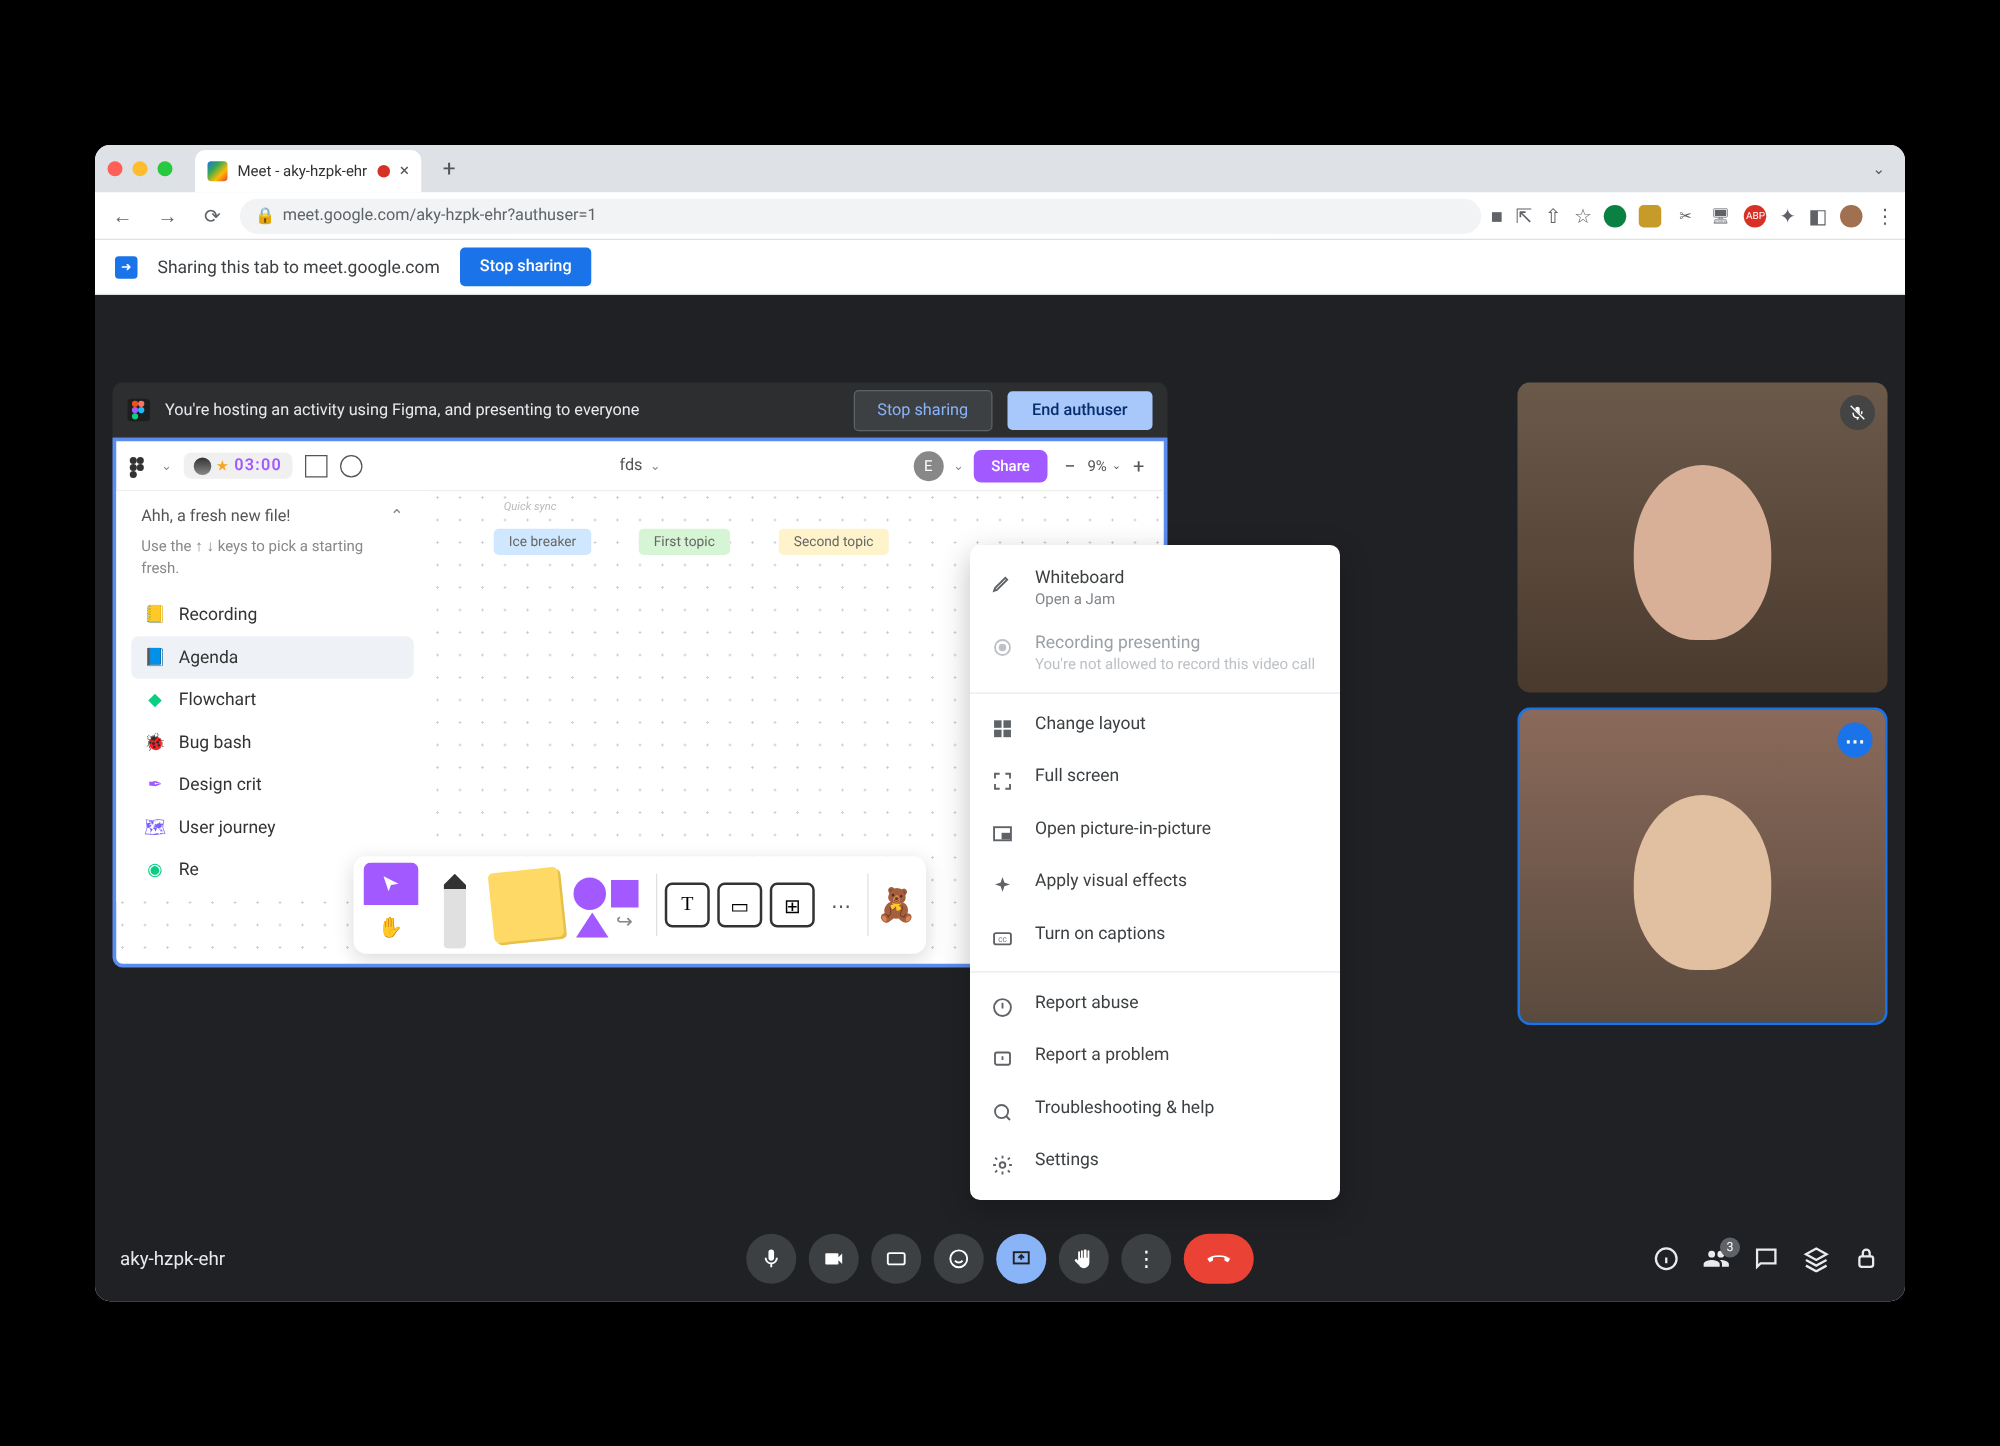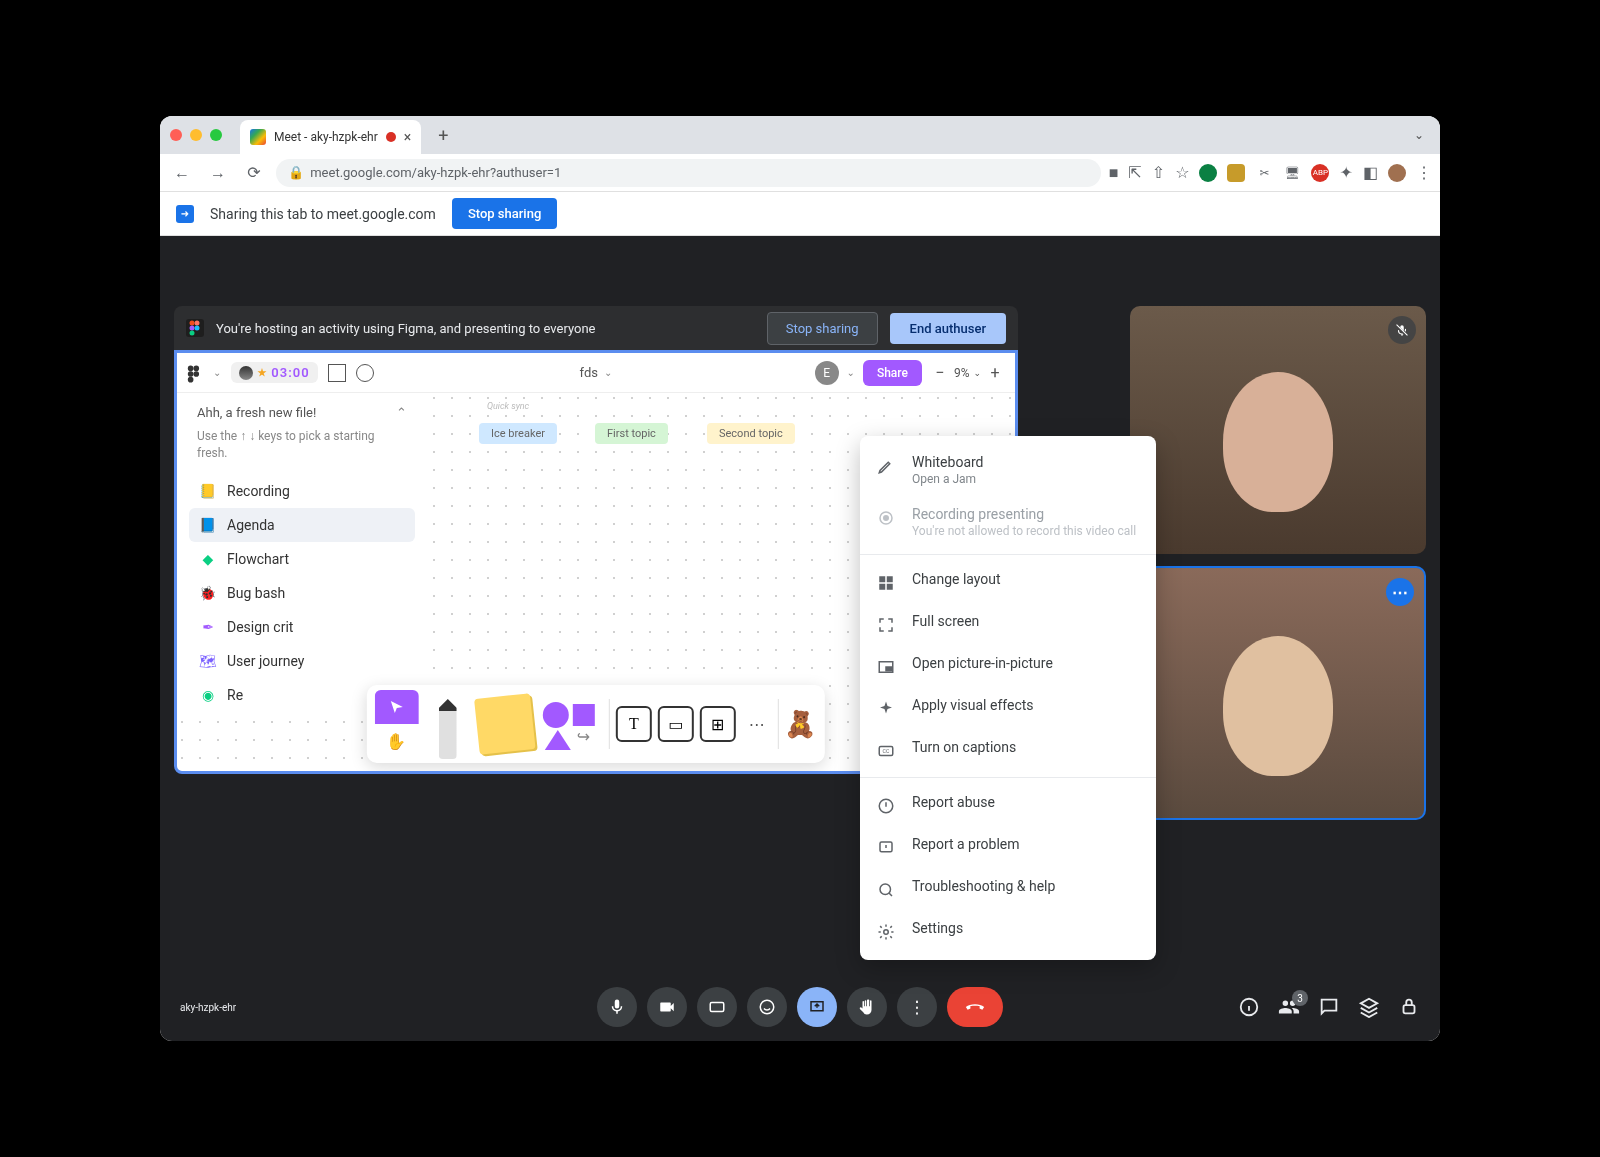--- a/index.html
+++ b/index.html
@@ -1,17 +1,17 @@
 <!DOCTYPE html>
 <html><head>
 <meta charset="utf-8">
 <style>
   * { box-sizing: border-box; margin: 0; padding: 0; font-family: -apple-system, BlinkMacSystemFont, "Segoe UI", Roboto, sans-serif; }
   body { background: #000; display: flex; align-items: center; justify-content: center; min-height: 100vh; }
-  .screenshot { width: 1280px; height: 925px; position: relative; text-decoration: underline; }
+  .screenshot { width: 1448px; height: 925px; position: relative; text-decoration: underline; }
   .browser-window { position: absolute; inset: 0; background: #fff; border-radius: 12px; overflow: hidden; box-shadow: 0 20px 60px rgba(0,0,0,.5); }
 
   
   .browser-tab-bar { height: 38px; background: #dee1e6; display: flex; align-items: center; padding: 0 10px; gap: 8px; }
   .traffic-lights { display: flex; gap: 8px; margin-right: 10px; }
   .traffic-lights span { width: 12px; height: 12px; border-radius: 50%; display: block; }
   .tl-red { background: #ff5f56; }
   .tl-yellow { background: #ffbd2e; }
   .tl-green { background: #27c93f; }
   .tab { background: #fff; border-radius: 8px 8px 0 0; height: 34px; margin-top: 4px; padding: 0 10px; display: flex; align-items: center; gap: 8px; font-size: 12px; color: #333; }
@@ -91,21 +91,21 @@
   .menu-item.disabled { color:#9aa0a6; }
   .menu-item .mi-icon { width:20px;height:20px;display:flex;align-items:center;justify-content:center;color:#5f6368;flex-shrink:0; margin-top:2px; }
   .menu-item.disabled .mi-icon { color:#bdc1c6; }
   .menu-item .mi-text { flex:1; }
   .menu-item .sub { font-size:12px; color:#80868b; display:block; margin-top:2px; }
   .menu-item.disabled .sub { color:#bdc1c6; }
   .menu-hr { height:1px; background:#e8eaed; margin:6px 0; }
 
   
   .meet-bottom { position:absolute; bottom:0; left:0; right:0; height:68px; display:flex; align-items:center; padding:0 20px; color:#e8eaed; }
-  .meeting-code { font-size:10px; }
+  .meeting-code { font-size:15px; }
   .controls-center { position:absolute; left:50%; transform:translateX(-50%); display:flex; gap:10px; }
   .ctrl { width:40px;height:40px;border-radius:50%;background:#3c4043;color:#fff;display:flex;align-items:center;justify-content:center;font-size:17px; }
   .ctrl.active { background:#8ab4f8; color:#202124; }
   .ctrl.end { background:#ea4335; width:56px; border-radius:20px; }
   .controls-right { margin-left:auto; display:flex; gap:18px; align-items:center; color:#e8eaed; }
   .controls-right .ri { position:relative; font-size:20px; }
   .badge-count { position:absolute; top:-6px; right:-8px; background:#5f6368; color:#fff; font-size:10px; width:16px;height:16px;border-radius:50%;display:flex;align-items:center;justify-content:center; }
 
   svg { display:block; }
 </style>

